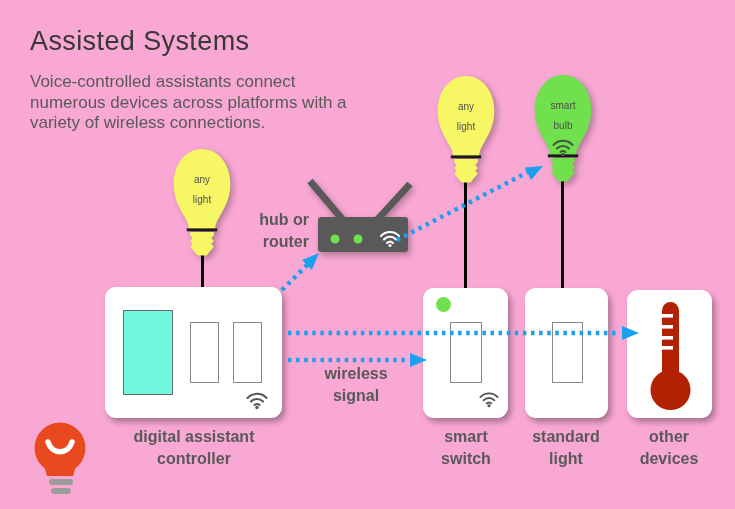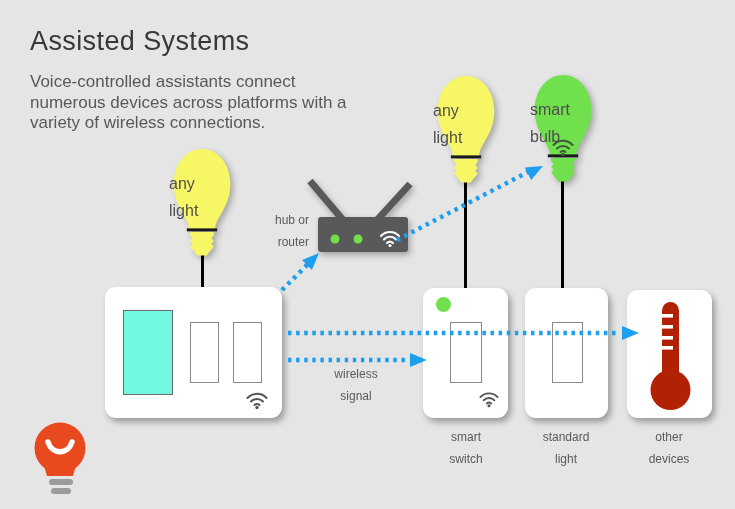--- a/index.html
+++ b/index.html
@@ -1,44 +1,44 @@
 <!DOCTYPE html>
 <html><head>
 <meta charset="utf-8">
 <style>
   html,body{margin:0;padding:0;}
   .canvas{
     position:relative;
     width:735px;height:509px;
-    background:#e5e5e5;
+    background:#f9a8d4;
     overflow:hidden;
     font-family:"Liberation Sans","DejaVu Sans",sans-serif;
   }
   .title{
     position:absolute;left:30px;top:26px;margin:0;
     font-size:27px;font-weight:500;letter-spacing:.4px;color:#383838;
   }
   .subtitle{
     position:absolute;left:30px;top:72px;margin:0;
     font-size:17px;line-height:20.5px;color:#595959;white-space:pre-line;
   }
   .label{
-    position:absolute;color:#595959;font-size:12px;line-height:22px;
-    text-align:center;white-space:pre-line;z-index:8;
+    position:absolute;color:#595959;font-size:16px;line-height:22px;
+    text-align:center;white-space:pre-line;z-index:8;font-weight:bold;
   }
   .device{
     position:absolute;background:#fff;border-radius:11px;
     box-shadow:3px 4px 6px rgba(0,0,0,.33);z-index:5;
   }
   .wire{position:absolute;width:3px;background:#000;z-index:1;}
   .bulb{position:absolute;z-index:2;}
   .bulb svg.bulb-shape{filter:drop-shadow(3px 3px 3px rgba(0,0,0,.28));}
   .bulb-label{
     position:absolute;left:0;top:24px;width:100%;
-    color:#4f4f4f;font-size:16px;line-height:27px;white-space:pre-line;
+    color:#4f4f4f;font-size:10px;line-height:20px;text-align:center;white-space:pre-line;
   }
   .bulb-wifi{position:absolute;left:50%;transform:translateX(-50%);top:63px;}
   .router-wrap{position:absolute;left:300px;top:176px;z-index:4;}
   .router-wrap svg{filter:drop-shadow(2px 3px 3px rgba(0,0,0,.3));}
   .panel{
     position:absolute;left:18px;top:23px;width:50px;height:85px;
     background:#72f8e1;border:1px solid #6a6a6a;box-sizing:border-box;
   }
   .slot{
     position:absolute;background:#fff;border:1px solid #8a8a8a;box-sizing:border-box;
@@ -128,20 +128,22 @@
     <div class="slot" style="left:128px;top:35px;width:29px;height:61px;"></div>
     <svg class="wifi-dark" style="right:12px;bottom:8px;" width="26" height="22" viewBox="0 0 24 22">
       <g stroke="#555" stroke-width="2" fill="none" stroke-linecap="round">
         <path d="M2.5,10 A13,13 0 0 1 21.5,10"></path>
         <path d="M6,13.5 A8.5,8.5 0 0 1 18,13.5"></path>
         <path d="M9.5,17 A4,4 0 0 1 14.5,17"></path>
       </g>
       <circle cx="12" cy="19.5" r="1.7" fill="#555"></circle>
     </svg>
   </div>
+  <div class="label" style="left:104px;top:426px;width:180px;">digital assistant
+controller</div>
 
   <div class="device" style="left:423px;top:288px;width:85px;height:130px;">
     <div class="status-dot"></div>
     <div class="slot" style="left:27px;top:34px;width:32px;height:61px;"></div>
     <svg class="wifi-dark" style="right:7px;bottom:10px;" width="24" height="20" viewBox="0 0 24 22">
       <g stroke="#555" stroke-width="2" fill="none" stroke-linecap="round">
         <path d="M2.5,10 A13,13 0 0 1 21.5,10"></path>
         <path d="M6,13.5 A8.5,8.5 0 0 1 18,13.5"></path>
         <path d="M9.5,17 A4,4 0 0 1 14.5,17"></path>
       </g>

